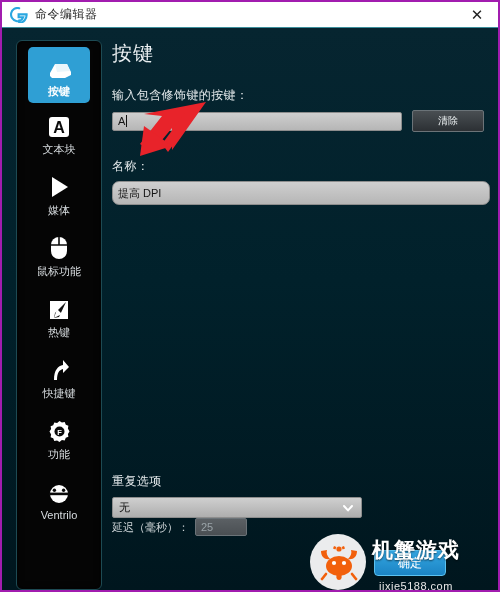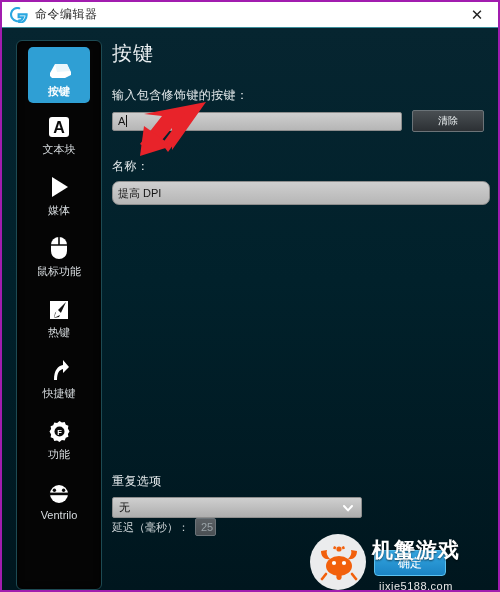--- a/index.html
+++ b/index.html
@@ -69,21 +69,21 @@
   .repeat-block{position:absolute;left:0;bottom:46px;width:100%;}
   .repeat-title{font-size:12px;color:#e6ebed;margin-bottom:7px;letter-spacing:.4px;}
   .select{width:250px;height:21px;border-radius:2px;
           background:linear-gradient(180deg,#cfcfcf,#aeaeae);
           border:1px solid #8d8d8d;display:flex;align-items:center;
           padding:0 6px;box-sizing:border-box;font-size:11px;color:#141414;
           position:relative;}
   .select .chev{position:absolute;right:7px;top:4px;width:12px;height:12px;}
   .delay-row{display:flex;align-items:center;margin-top:0;gap:6px;}
   .delay-lbl{font-size:11px;color:#cfd6d9;}
-  .delay-inp{width:21px;height:18px;border-radius:2px;
+  .delay-inp{width:52px;height:18px;border-radius:2px;
              background:linear-gradient(180deg,#5b6064,#4a4f53);
              border:1px solid #6b7378;color:#9aa3a8;font-size:11px;
              display:flex;align-items:center;padding:0 5px;box-sizing:border-box;}
 
   
   .ok-btn{position:absolute;right:42px;bottom:6px;width:70px;height:24px;
           border-radius:4px;background:linear-gradient(180deg,#34a5e0,#1b84c4);
           border:1px solid #5bc2f0;color:#fff;font-size:12px;
           display:flex;align-items:center;justify-content:center;}
 

